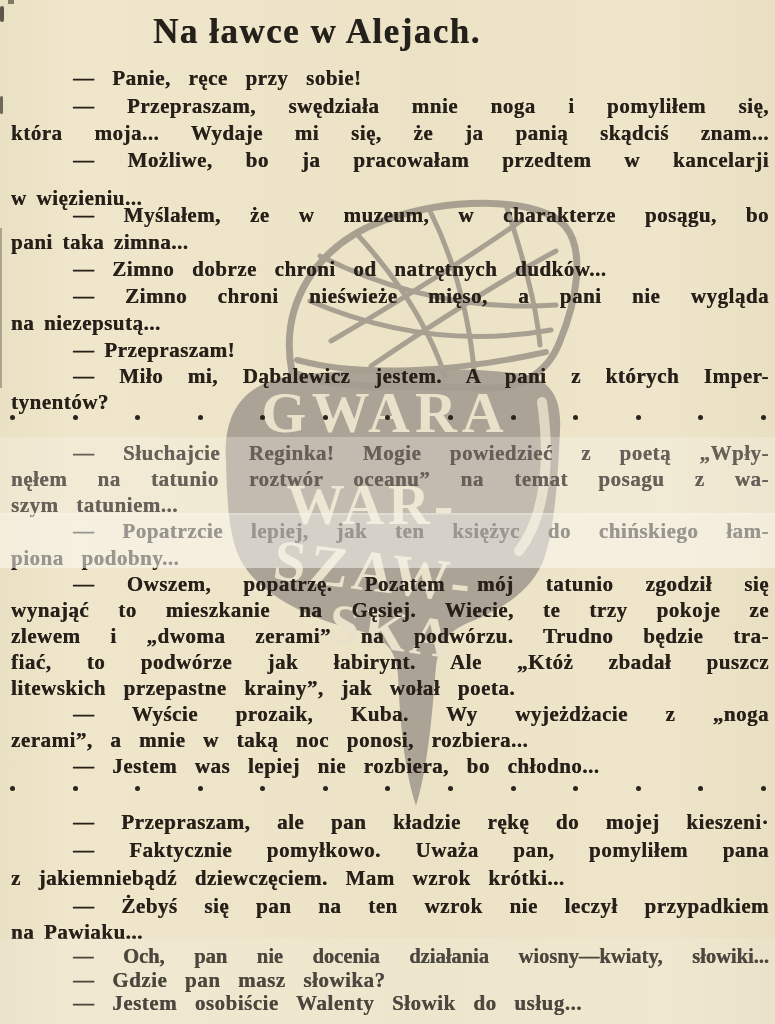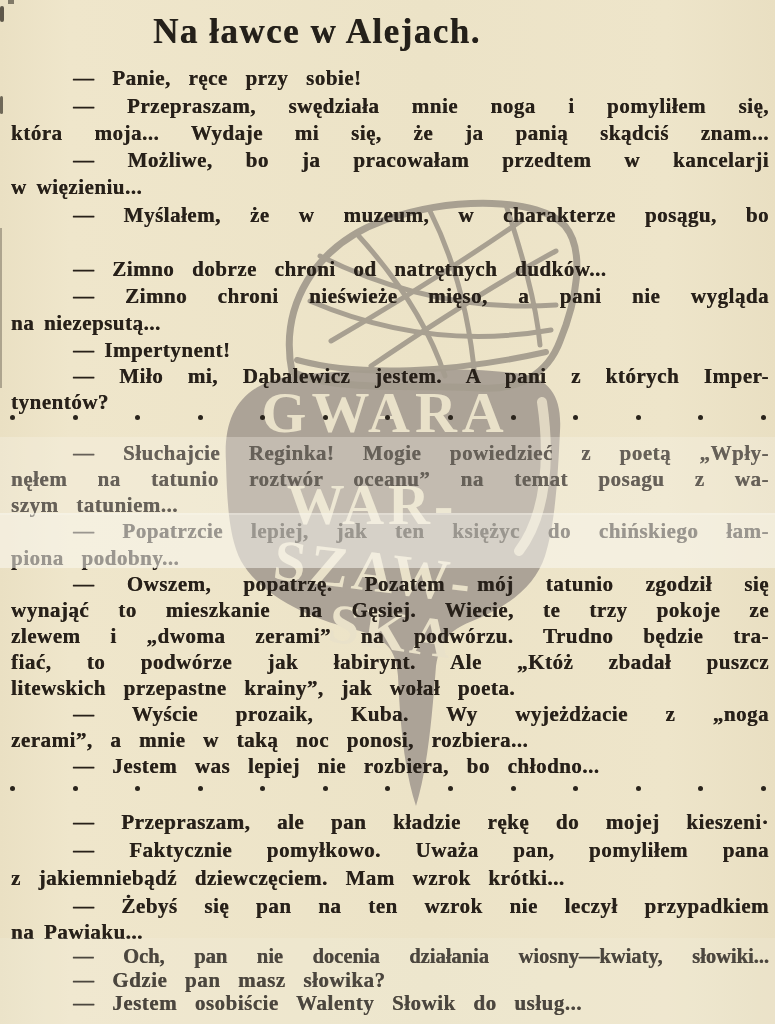--- a/index.html
+++ b/index.html
@@ -83,26 +83,27 @@
       <text x="392" y="650" font-size="56" letter-spacing="4" text-anchor="middle" transform="rotate(8 392 632)">SKA</text>
     </g>
   </svg>
 
   <div id="title">Na ławce w Alejach.</div>
 
   <div class="line indent wide" style="top:66px">— Panie, ręce przy sobie!</div>
   <div class="line indent justify" style="top:94px">— Przepraszam, swędziała mnie noga i pomyliłem się,</div>
   <div class="line justify" style="top:121px">która moja... Wydaje mi się, że ja panią skądciś znam...</div>
   <div class="line indent justify" style="top:148px">— Możliwe, bo ja pracowałam przedtem w kancelarji</div>
-  <div class="line" style="top:175px">w więzieniu...</div>
+  <div class="line" style="top:186px">w więzieniu...</div>
   <div class="line indent justify" style="top:203px">— Myślałem, że w muzeum, w charakterze posągu, bo</div>
+  <div class="line" style="top:230px">pani taka zimna...</div>
   <div class="line indent wide" style="top:257px">— Zimno dobrze chroni od natrętnych dudków...</div>
   <div class="line indent justify" style="top:284px">— Zimno chroni nieświeże mięso, a pani nie wygląda</div>
   <div class="line" style="top:311px">na niezepsutą...</div>
-  <div class="line indent" style="top:338px">— Impertynent!</div>
+  <div class="line indent" style="top:338px">— Przepraszam!</div>
   <div class="line indent justify" style="top:364px">— Miło mi, Dąbalewicz jestem. A pani z których Imper-</div>
   <div class="line" style="top:390px">tynentów?</div>
 
   <div class="dots" style="top:413px">
       <span class="dot"></span>
       <span class="dot"></span>
       <span class="dot"></span>
       <span class="dot"></span>
       <span class="dot"></span>
       <span class="dot"></span>

